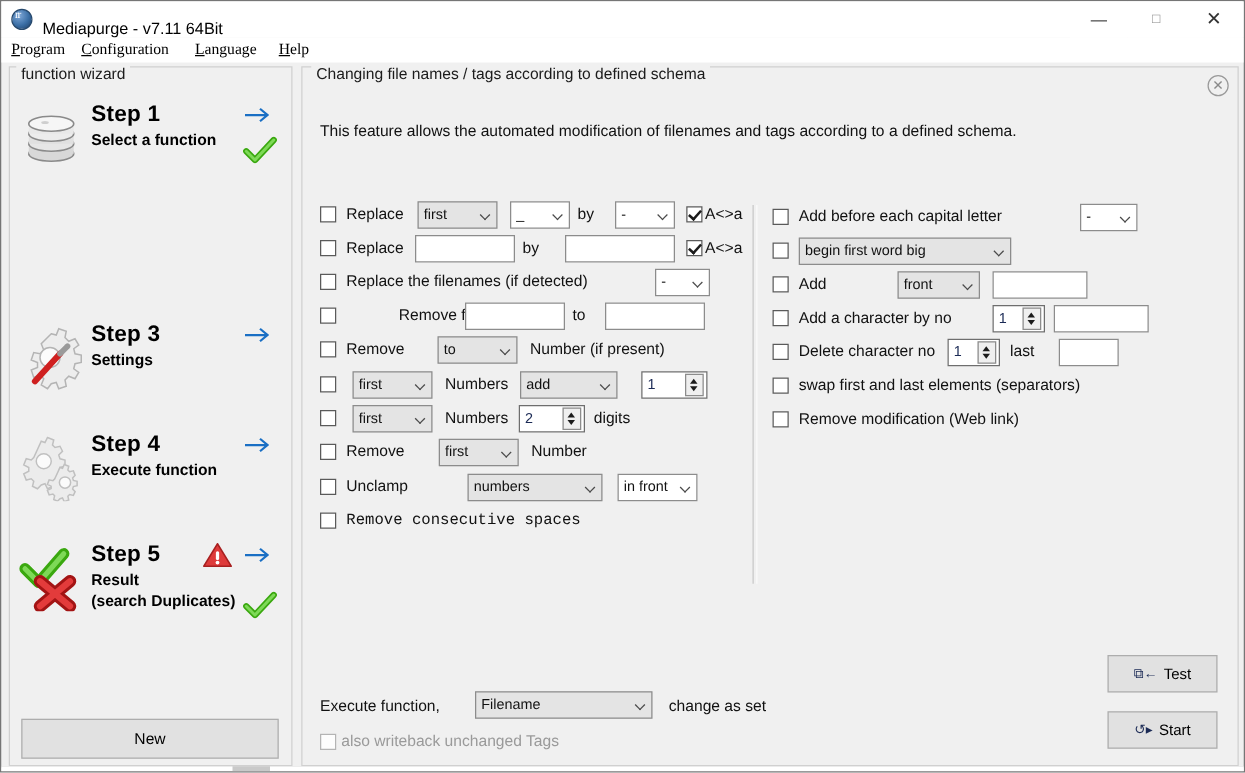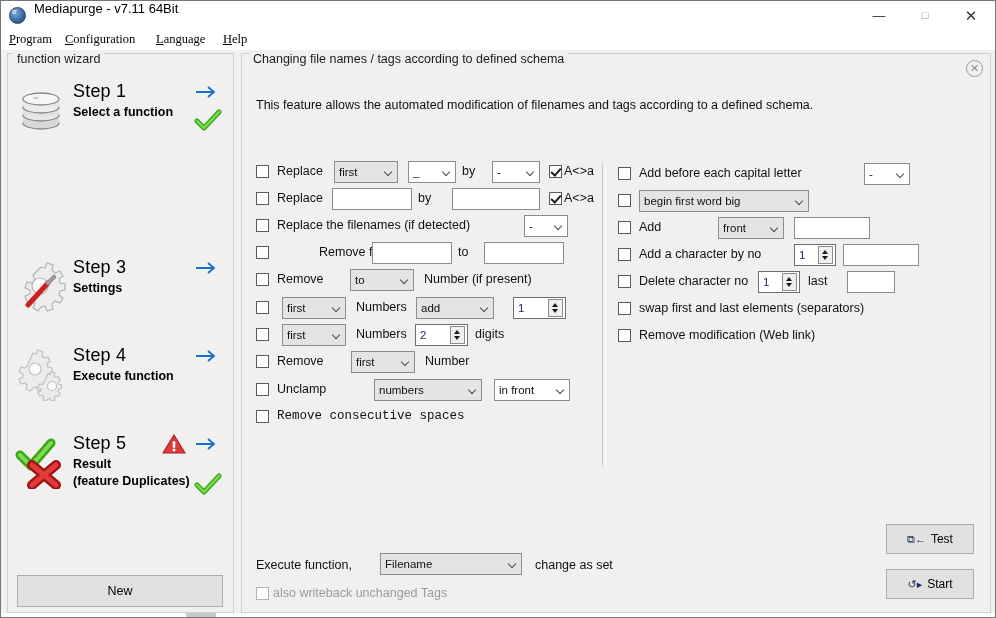--- a/index.html
+++ b/index.html
@@ -42,21 +42,21 @@
     box-sizing: border-box;
   }
   #app-icon::after {
     content: "rr";
     position: absolute; left: 2px; top: -2px;
     font-size: 9px; color: #fff;
     font-family: "Liberation Serif", serif;
     letter-spacing: -1px;
   }
   #title-text {
-    position: absolute; left: 33px; top: 0;
+    position: absolute; left: 33px; top: 14px;
     font-size: 13px; color: #000;
     white-space: nowrap;
     text-align: right;
   }
   .wbtn {
     position: absolute; top: 0;
     width: 46px; height: 29px;
     display: flex; align-items: center; justify-content: center;
     background: #ffffff;
   }
@@ -102,21 +102,21 @@
     position: absolute;
     left: 8px; width: 215px;
     height: 76px;
   }
   .step-icon {
     position: absolute; left: 6px; top: 6px;
     width: 52px; height: 52px;
   }
   .step-title {
     position: absolute; left: 64px; top: 2px;
-    font-size: 18px; font-weight: normal; color: #000;
+    font-size: 18px; font-weight: bold; color: #000;
     letter-spacing: .2px;
     white-space: nowrap;
   }
   .step-sub {
     position: absolute; left: 64px; top: 26px;
     font-size: 12.5px; font-weight: bold; color: #000;
     white-space: nowrap;
   }
   .step-sub2 {
     position: absolute; left: 64px; top: 43px;
@@ -418,21 +418,21 @@
 
   <div class="step" style="top:430px;">
     <svg class="step-icon" viewBox="0 0 52 52">
       <path d="M5 18 L16 29 L36 6" stroke="#3aa80f" stroke-width="9" fill="none" stroke-linecap="round" stroke-linejoin="round"></path>
       <path d="M5 18 L16 29 L36 6" stroke="#7ed957" stroke-width="4" fill="none" stroke-linecap="round" stroke-linejoin="round"></path>
       <path d="M17 28 L41 48 M41 28 L17 48" stroke="#a31414" stroke-width="10" stroke-linecap="round"></path>
       <path d="M17 28 L41 48 M41 28 L17 48" stroke="#e33b3b" stroke-width="5" stroke-linecap="round"></path>
     </svg>
     <div class="step-title">Step 5</div>
     <div class="step-sub">Result</div>
-    <div class="step-sub2">(feature Duplicates)</div>
+    <div class="step-sub2">(search Duplicates)</div>
     <svg class="step-warn" viewBox="0 0 24 22">
       <path d="M12 2 L23 20 H1 Z" fill="#de3b3b" stroke="#a82020" stroke-width="1.2" stroke-linejoin="round"></path>
       <rect x="10.7" y="8" width="2.6" height="7" rx="1.2" fill="#fff"></rect>
       <circle cx="12" cy="17" r="1.5" fill="#fff"></circle>
     </svg>
     <svg class="step-arrow" viewBox="0 0 24 18">
       <path d="M2 9 H19 M14 4 L20 9 L14 14" stroke="#1a6fc4" stroke-width="1.8" fill="none"></path>
     </svg>
     <svg class="step-check" style="top:42px;" viewBox="0 0 28 22">
       <path d="M3 12 L10 19 L25 3" stroke="#3aa80f" stroke-width="5" fill="none" stroke-linecap="round" stroke-linejoin="round"></path>
@@ -546,21 +546,21 @@
       <div class="lbl" style="left:169px;">Number</div>
     </div>
 
     <div class="row" style="left:14px; top:325px; width:340px;">
       <div class="cb" style="left:0px;"></div>
       <div class="lbl" style="left:21px;">Unclamp</div>
       <div class="combo" style="left:118px; width:108px;">
         <span>numbers</span>
         <span class="caret"></span>
       </div>
-      <div class="combo white" style="left:238px; width:76px;text-align:center;">
+      <div class="combo white" style="left:238px; width:64px;text-align:center;">
         <span>in front</span>
         <span class="caret"></span>
       </div>
     </div>
 
     <div class="row" style="left:14px; top:352px; width:340px;font-family:Liberation Mono, monospace;">
       <div class="cb" style="left:0px;"></div>
       <div class="lbl" style="left:21px;">Remove consecutive spaces</div>
     </div>
 

